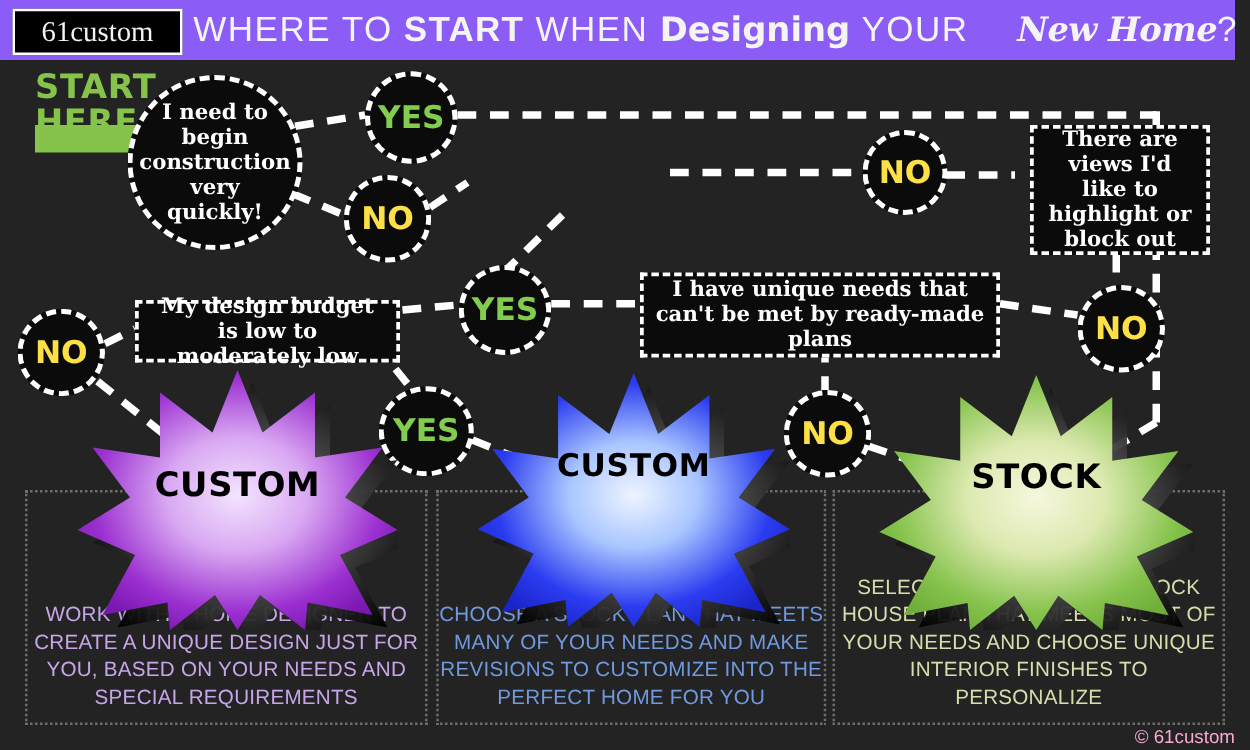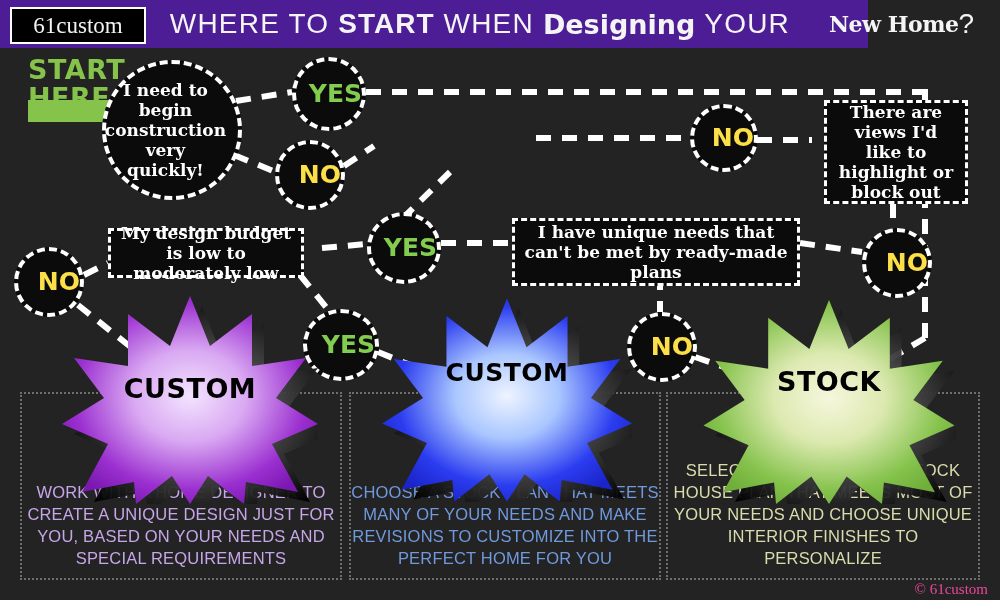--- a/index.html
+++ b/index.html
@@ -2,55 +2,55 @@
 <html><head>
 <meta charset="utf-8">
 <style>
   html,body{margin:0;padding:0;background:#111;}
   body{font-family:"Liberation Sans",sans-serif;}
   #stage{
     position:relative;width:1000px;height:600px;overflow:hidden;
     background:#232323;
   }
   
-  #header{position:absolute;left:0;top:0;width:868px;height:48px;background:#4c1d95;}
+  #header{position:absolute;left:0;top:0;width:988px;height:48px;background:#8b5cf6;}
   #logo-box{
     position:absolute;left:10px;top:7px;width:132px;height:33px;
     border:2px solid #ffffff;background:#000000;
     display:flex;align-items:center;justify-content:center;
     font-family:"Liberation Serif",serif;font-size:23px;color:#f2f2f2;
     letter-spacing:0px;
   }
   #title{
     position:absolute;left:150px;top:4px;width:845px;height:40px;
     display:flex;align-items:center;justify-content:center;
     color:#f4f4f4;white-space:nowrap;
   }
   #title span{display:inline-block;}
   .t-thin{font-family:"Liberation Sans",sans-serif;font-weight:400;font-size:28px;letter-spacing:1.2px;}
   .t-bold{font-family:"Liberation Sans",sans-serif;font-weight:700;font-size:28px;letter-spacing:1px;}
   .t-round{font-family:"DejaVu Sans",sans-serif;font-weight:700;font-size:27px;letter-spacing:0px;}
-  .t-script{font-family:"DejaVu Serif",serif;font-weight:700;font-size:22px;letter-spacing:-0.5px;margin-left:30px;}
+  .t-script{font-family:"DejaVu Serif",serif;font-weight:700;font-style:italic;font-size:27px;letter-spacing:-0.5px;margin-left:30px;}
   .t-sp{display:inline-block;width:9px;}
 
   
   #start-here{position:absolute;left:28px;top:56px;width:130px;}
   .start-word{
     font-family:"DejaVu Sans",sans-serif;font-weight:700;font-size:27px;
     color:#85c34b;letter-spacing:0.5px;line-height:1.05;
   }
   #start-arrow{
     position:absolute;left:28px;top:90px;width:140px;height:42px;
   }
 
   
   .node{
     position:absolute;background:#0b0b0b;color:#ffffff;
     border:4px dashed #ffffff;
-    display:flex;align-items:center;justify-content:flex-end;text-align:center;
+    display:flex;align-items:center;justify-content:center;text-align:center;
     font-family:"DejaVu Serif",serif;font-weight:700;
     line-height:1.18;box-sizing:border-box;
   }
   .circle{border-radius:50%;}
   .badge{
     border-width:4px;border-radius:50%;
     font-family:"DejaVu Sans",sans-serif;font-weight:700;font-size:25px;
     letter-spacing:0px;
   }
   .yes{color:#82cc4f;}
@@ -77,22 +77,22 @@
   }
   .panel p{
     margin:0 0 8px 0;text-align:center;line-height:1.33;
     font-family:"Liberation Sans",sans-serif;font-weight:400;font-size:16.5px;
     letter-spacing:0.2px;
   }
   #panel-custom p{color:#c6a6e8;}
   #panel-semi p{color:#7099de;}
   #panel-stock p{color:#d9dcac;}
   #copyright{
-    position:absolute;right:12px;bottom:2px;color:#ec4899;
-    font-family:Liberation Serif, serif;font-size:15px;
+    position:absolute;right:12px;bottom:2px;color:#f9a8d4;
+    font-family:Liberation Sans, sans-serif;font-size:15px;
   }
 </style>
 </head>
 <body>
 
 <div id="stage">
 
   <svg id="wires" viewBox="0 0 1000 600" xmlns="http://www.w3.org/2000/svg">
     <g fill="none" stroke="#ffffff" stroke-width="6" stroke-linecap="butt" stroke-dasharray="15 11">
 
@@ -164,21 +164,21 @@
 
   <div class="node circle" style="left:102px;top:60px;width:140px;height:140px;font-size:17px;padding:0 12px;">
     <span>I need to begin construction very quickly!</span>
   </div>
 
 
   <div class="node qbox" style="left:812px;top:100px;width:144px;height:104px;margin-left:12px;">
     <span>There are views I'd like to highlight or block out</span>
   </div>
 
-  <div class="node qbox" style="left:108px;top:228px;width:196px;height:50px;">
+  <div class="node qbox" style="left:108px;top:240px;width:212px;height:50px;">
     <span>My design budget is low to moderately low</span>
   </div>
 
   <div class="node qbox" style="left:512px;top:218px;width:288px;height:68px;">
     <span>I have unique needs that can't be met by ready-made plans</span>
   </div>
 
   <div class="node circle badge yes" style="left:292px;top:57px;width:74px;height:74px;">
     <span>YES</span>
   </div>

